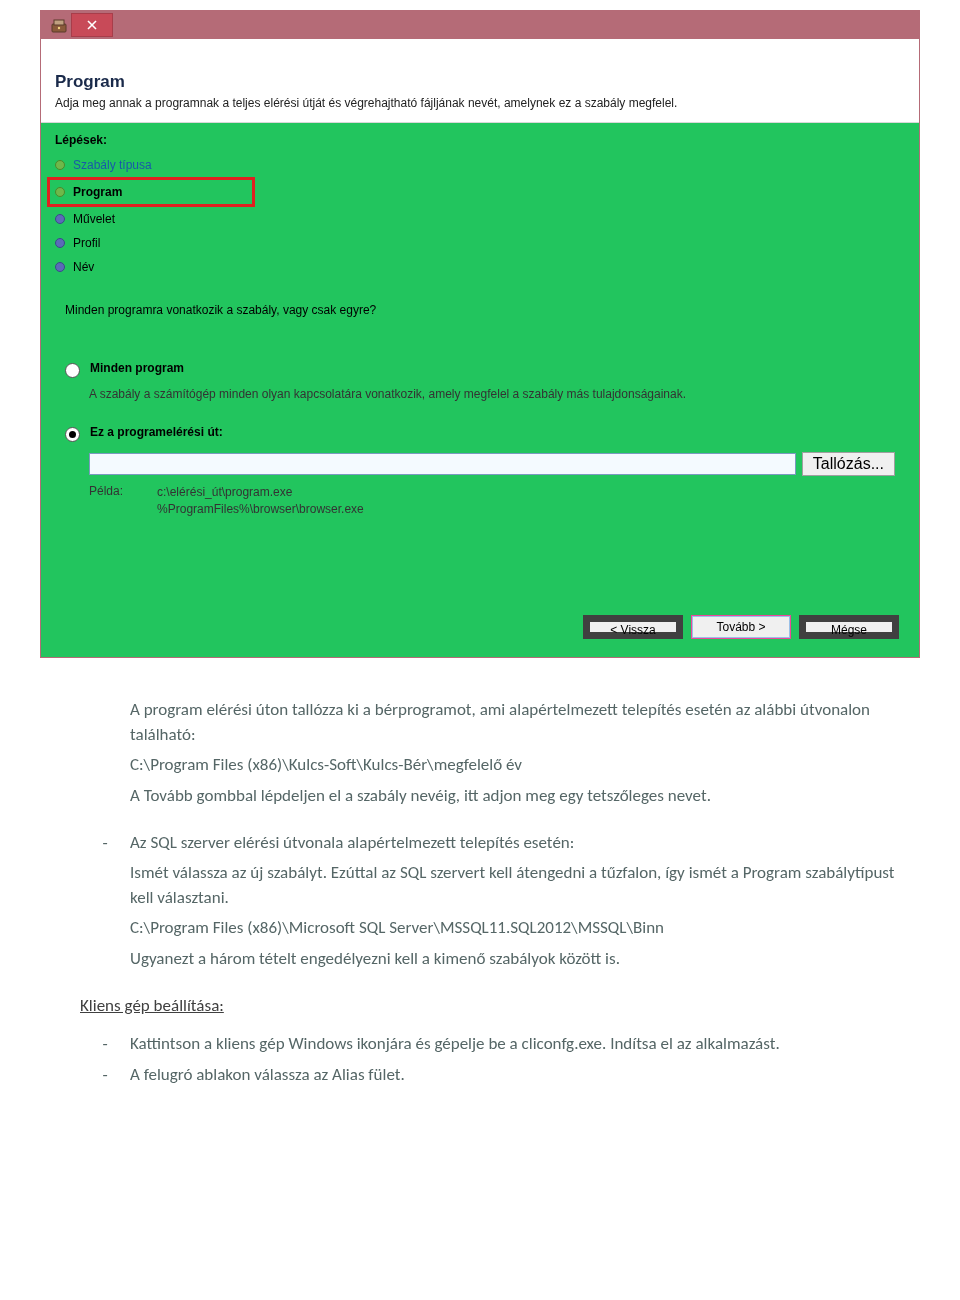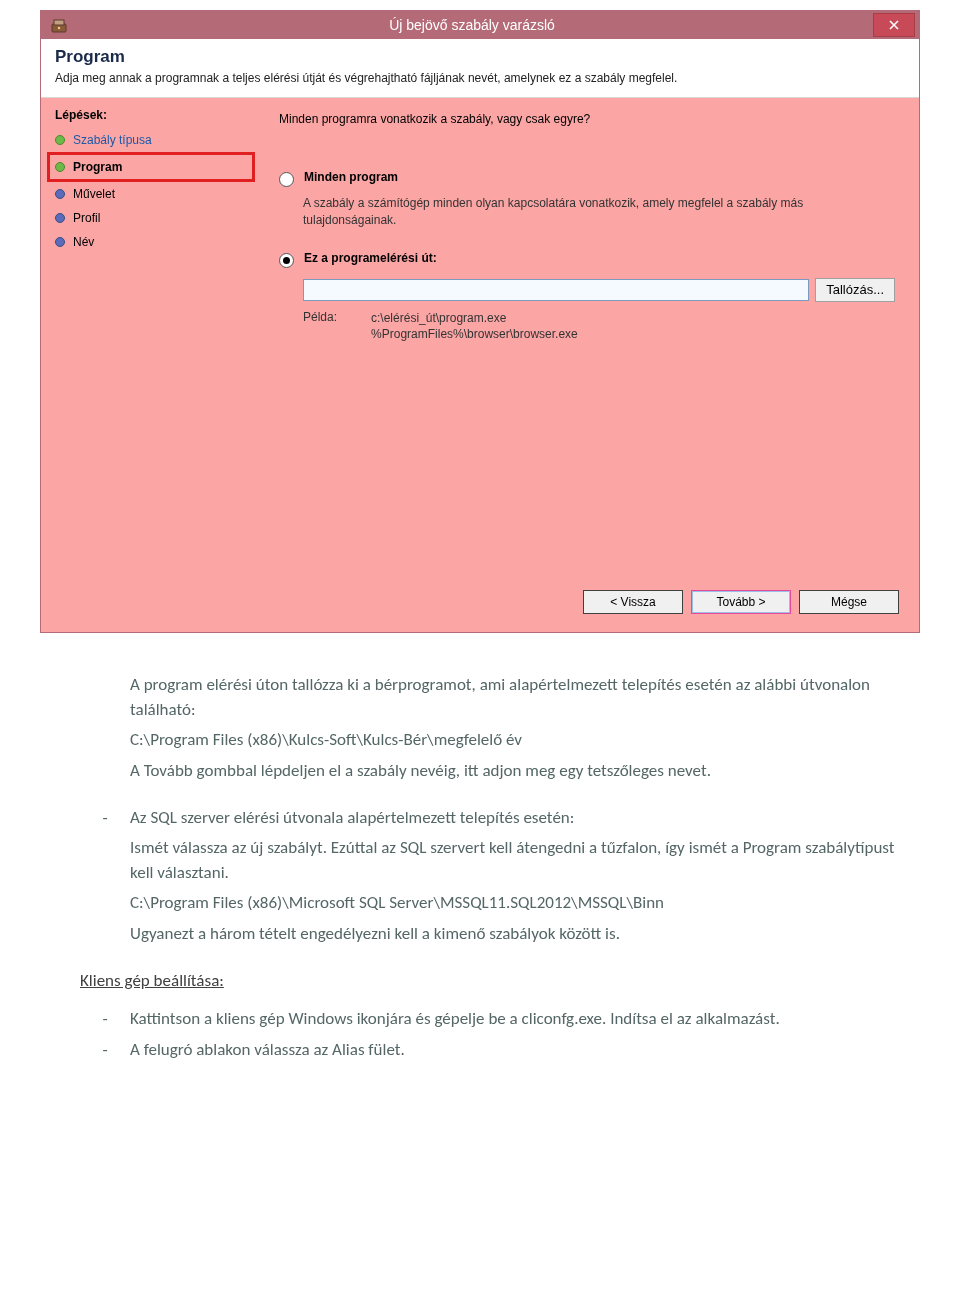--- a/index.html
+++ b/index.html
@@ -43,42 +43,44 @@
     margin-right: 4px;
     background: #c84a58;
     color: #fff;
     display: flex;
     align-items: center;
     justify-content: center;
     font-size: 14px;
     border: 1px solid #a83d4a;
   }
   .wizard-body {
-    background: #fca5a5;
+    background: #22c55e;
     padding: 0;
+    margin-top: 25px;
   }
   .header-band {
     background: #fff;
     border-bottom: 1px solid #d8d8d8;
     padding: 8px 14px 12px 14px;
   }
   .header-band h2 {
     margin: 0 0 4px 0;
     font-size: 17px;
     font-weight: bold;
     color: #1a2a4a;
   }
   .header-band p {
     margin: 2px 0 0 0;
     font-size: 12px;
     color: #222;
   }
   .main-cols {
     display: flex;
     min-height: 480px;
+    flex-direction: column;
   }
   .steps-col {
     width: 200px;
     padding: 10px 0 10px 14px;
     border-right: 1px solid #eee;
     border-right: none;
   }
   .steps-col .steps-title {
     font-size: 12px;
     font-weight: bold;
@@ -158,21 +160,21 @@
     flex: 1;
     height: 20px;
     border: 1px solid #7a9ac0;
     background: #f4faff;
     padding: 0 4px;
     font-size: 12px;
   }
   .path-row button {
     height: 24px;
     padding: 0 10px;
-    font-size: 13px;
+    font-size: 16px;
     background: #f0f0f0;
     border: 1px solid #a0a0a0;
   }
   .example-row {
     margin-left: 24px;
     margin-top: 8px;
     display: flex;
     gap: 34px;
     font-size: 12px;
     color: #333;
@@ -182,21 +184,21 @@
     display: flex;
     justify-content: flex-end;
     gap: 8px;
     padding: 12px 20px 18px 0;
   }
   .btn-row button {
     width: 100px;
     height: 24px;
     font-size: 12px;
     background: #f0f0f0;
-    border: 1px solid #404040;
+    border: 7px solid #404040;
   }
   .btn-row button.primary {
     border: 1px solid #ec4899;
     box-shadow: 0 0 0 1px #9ac0e8 inset;
   }
 
   
   .doc {
     padding: 20px 60px 40px 80px;
     font-family: Calibri, "Segoe UI", Arial, sans-serif;
@@ -222,21 +224,20 @@
 
 <div class="dialog-wrap">
   <div class="titlebar">
     <div class="icon-box">
       <svg width="16" height="16" viewBox="0 0 16 16">
         <rect x="1" y="7" width="14" height="8" rx="1" fill="#8a5a3a" stroke="#5a3a2a"></rect>
         <rect x="3" y="3" width="10" height="5" fill="#c0a080" stroke="#5a3a2a"></rect>
         <circle cx="8" cy="11" r="1.2" fill="#f0d080"></circle>
       </svg>
     </div>
-    <div class="title-text">Új bejövő szabály varázsló</div>
     <div class="close-btn">
       <svg width="10" height="10" viewBox="0 0 10 10">
         <line x1="1" y1="1" x2="9" y2="9" stroke="#fff" stroke-width="1.6"></line>
         <line x1="9" y1="1" x2="1" y2="9" stroke="#fff" stroke-width="1.6"></line>
       </svg>
     </div>
   </div>
 
   <div class="wizard-body">
     <div class="header-band">

